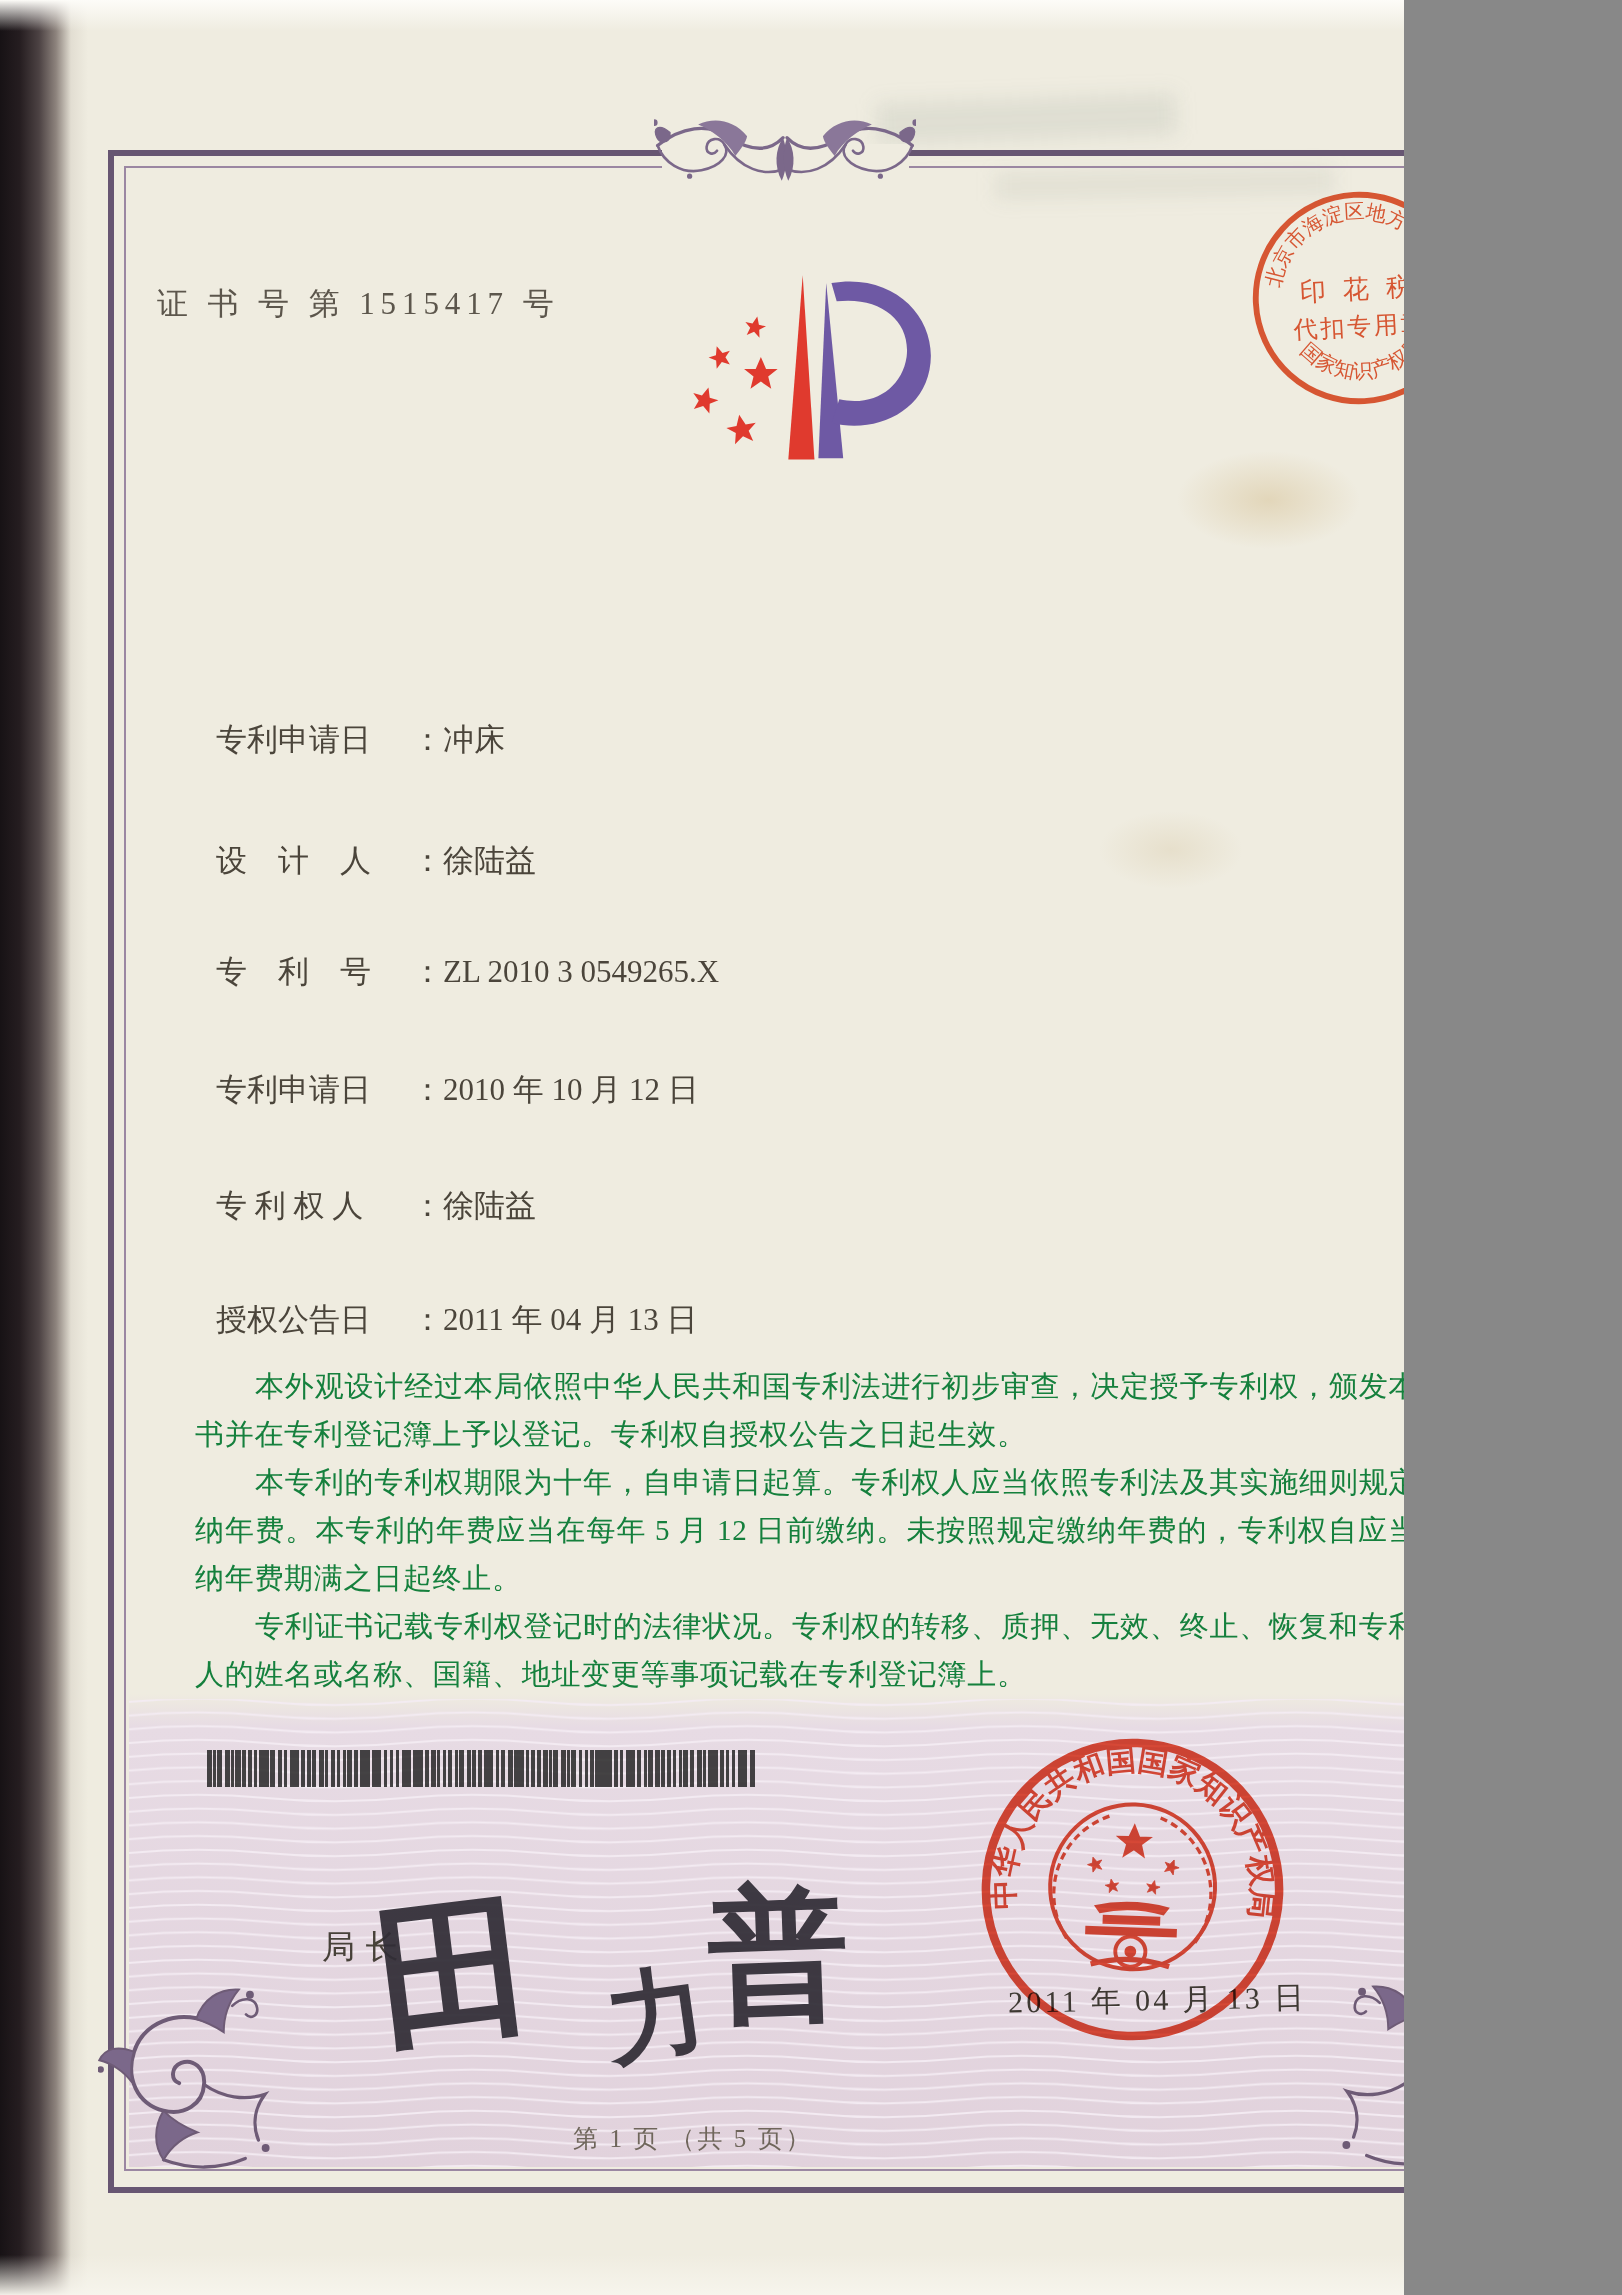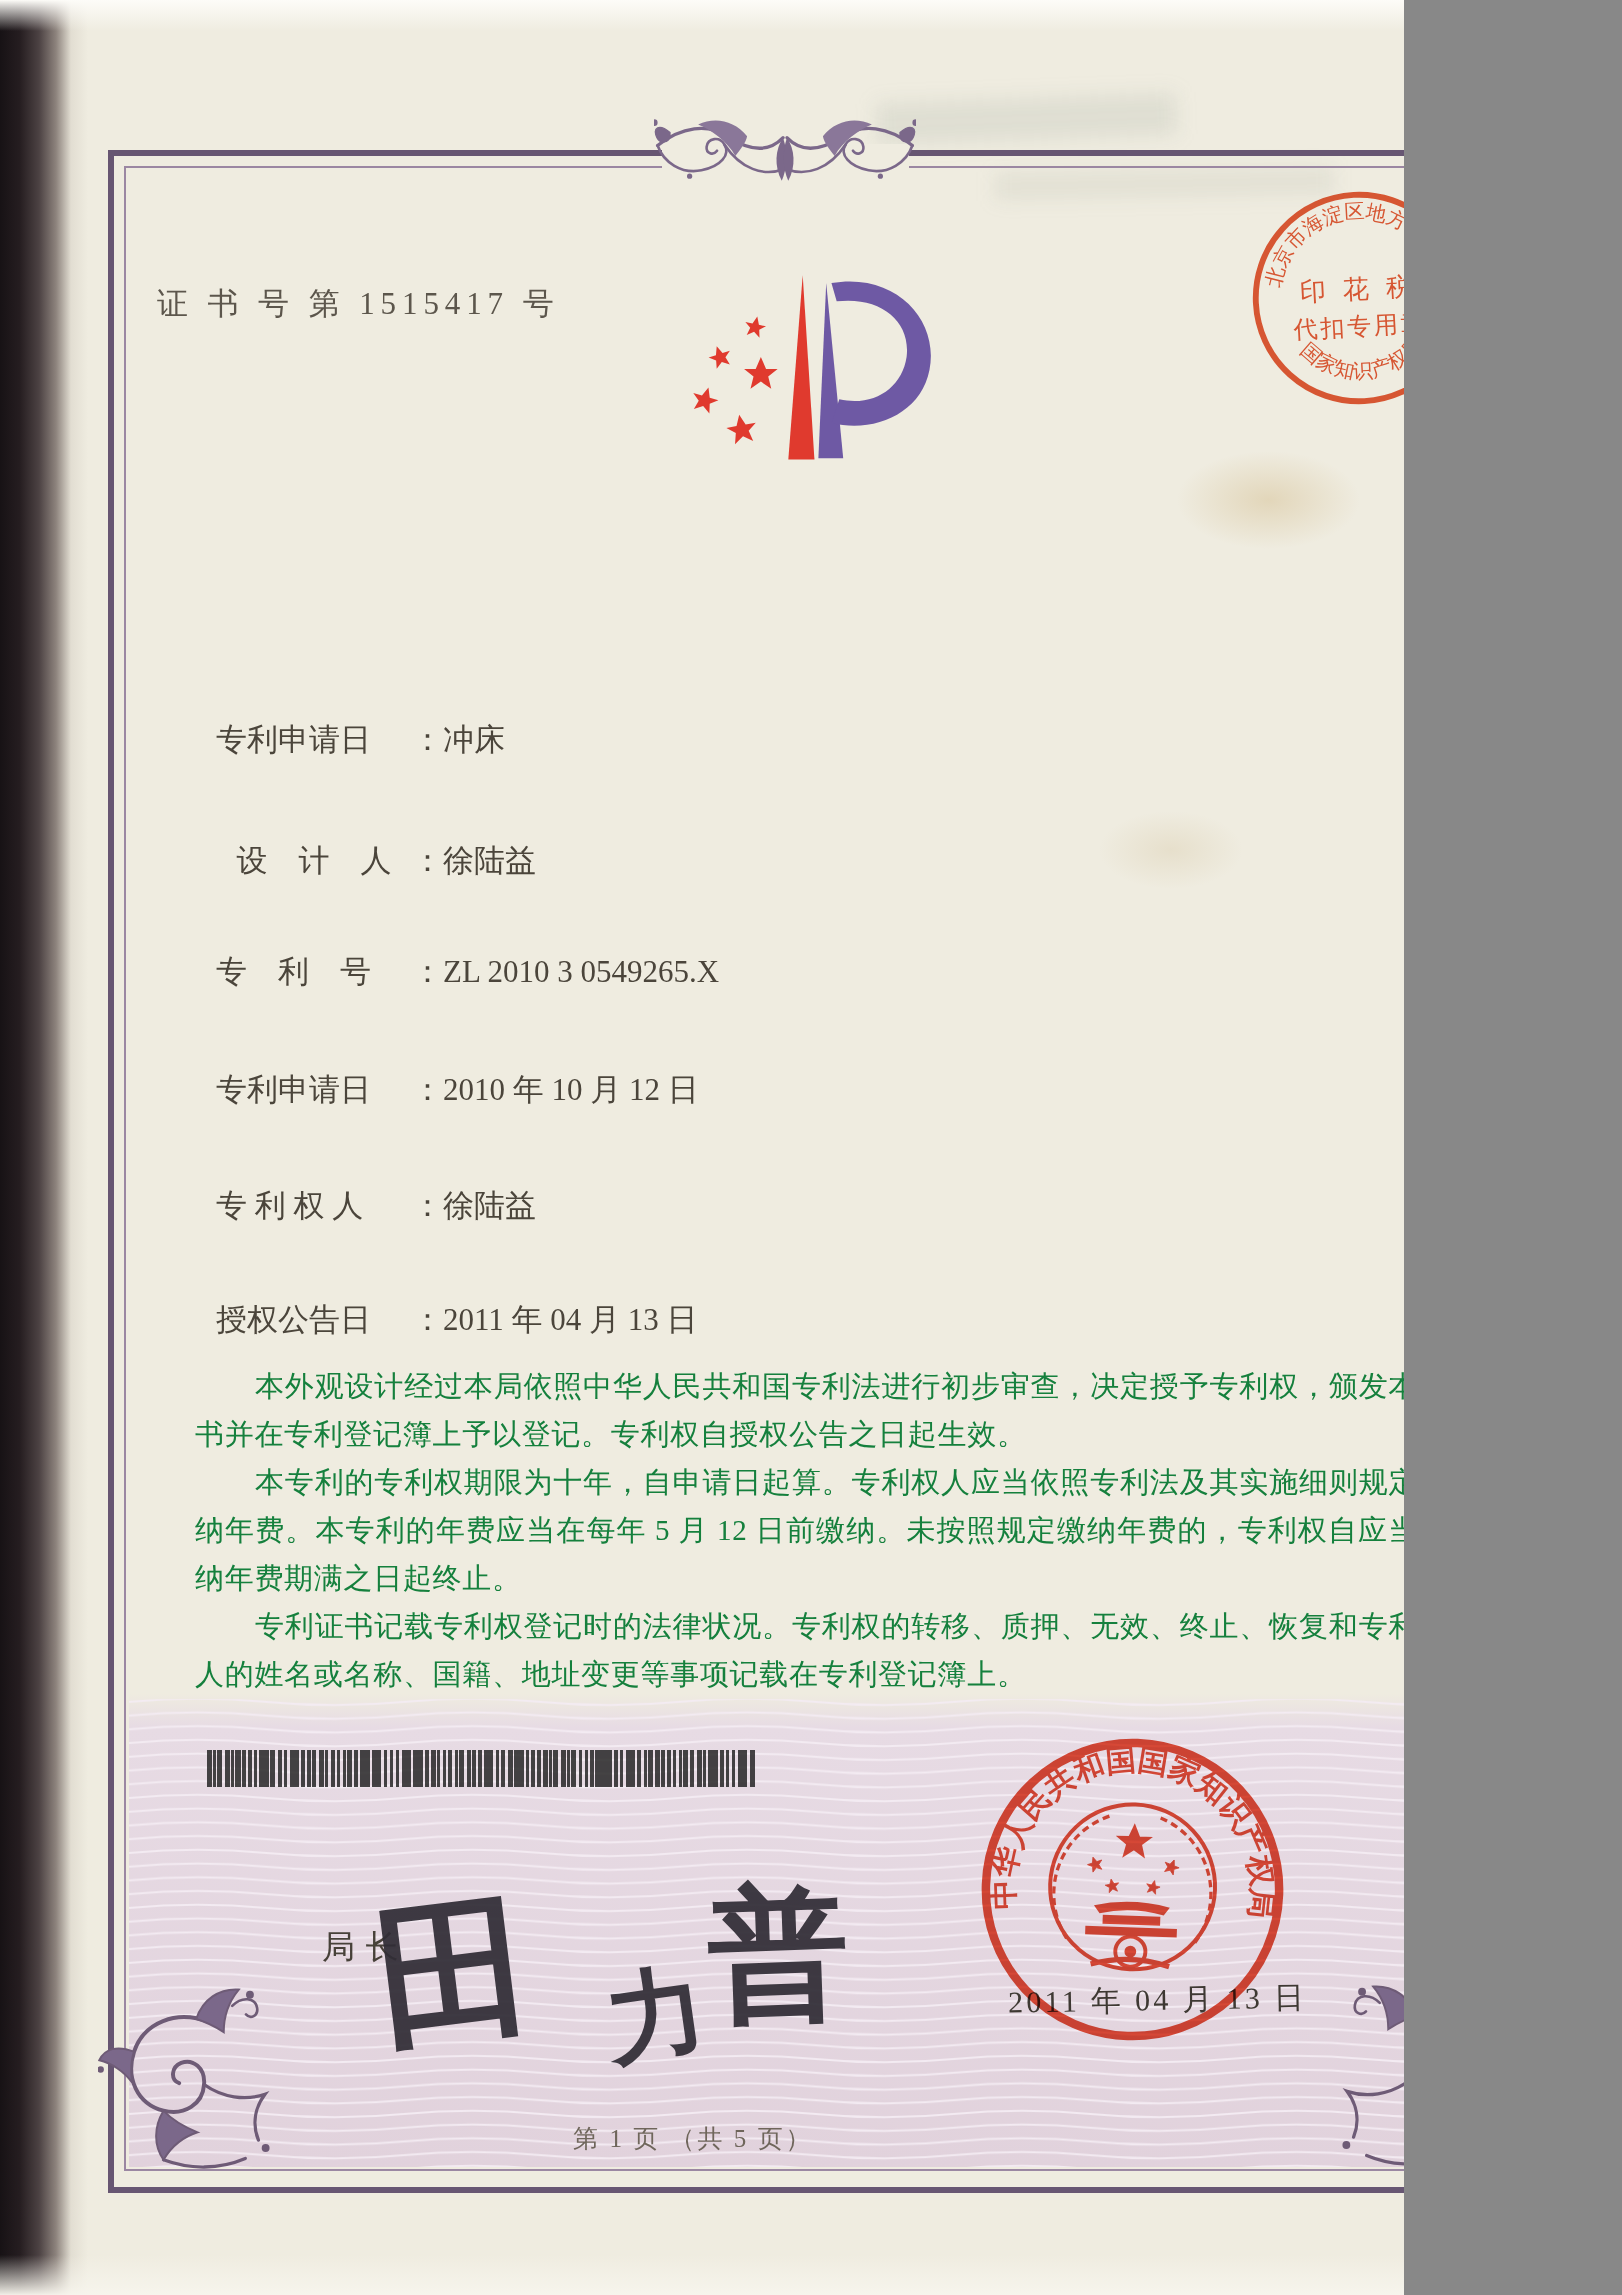--- a/index.html
+++ b/index.html
@@ -28,21 +28,21 @@
   .top-ornament{left:654px;top:105px;}
   .corner-bl{left:98px;top:1983px;}
   .corner-br{left:1311px;top:1980px;transform:scaleX(-1);}
   
   .cert-no{left:157px;top:283px;font-size:31px;letter-spacing:5.9px;color:#5c564c;white-space:nowrap;}
   .logo{left:672px;top:262px;}
   .title{left:108px;top:507px;width:1384px;text-align:center;font-size:67px;font-weight:600;
          letter-spacing:10.5px;color:#3a393d;white-space:nowrap;}
   .field{left:216px;font-size:31px;color:#4b453b;white-space:nowrap;}
   .field .lbl{display:inline-block;width:196px;}
-  .f0{top:719px;} .f1{top:840px;text-align:center;} .f2{top:951px;} .f3{top:1069px;} .f4{top:1185px;} .f5{top:1299px;}
+  .f0{top:719px;} .f1{top:840px;} .f2{top:951px;} .f3{top:1069px;} .f4{top:1185px;} .f5{top:1299px;}
   .body-text{left:195px;top:1362px;width:1253px;font-size:29px;line-height:48px;
              text-align:justify;color:#15803d;letter-spacing:0.7px;}
   .body-text p{margin:0;text-indent:60px;}
   .barcode{left:207px;top:1750px;width:549px;height:37px;opacity:.82;
     background:
       repeating-linear-gradient(90deg,#1f1f1f 0 3.3px,transparent 3.3px 5.9px),
       repeating-linear-gradient(90deg,#1f1f1f 0 2px,transparent 2px 10.5px),
       repeating-linear-gradient(90deg,#333 0 1.3px,transparent 1.3px 17.7px),
       repeating-linear-gradient(90deg,#1f1f1f 0 4.6px,transparent 4.6px 28px);}
   .director{left:322px;top:1925px;font-size:33px;letter-spacing:10.5px;color:#474139;white-space:nowrap;}

